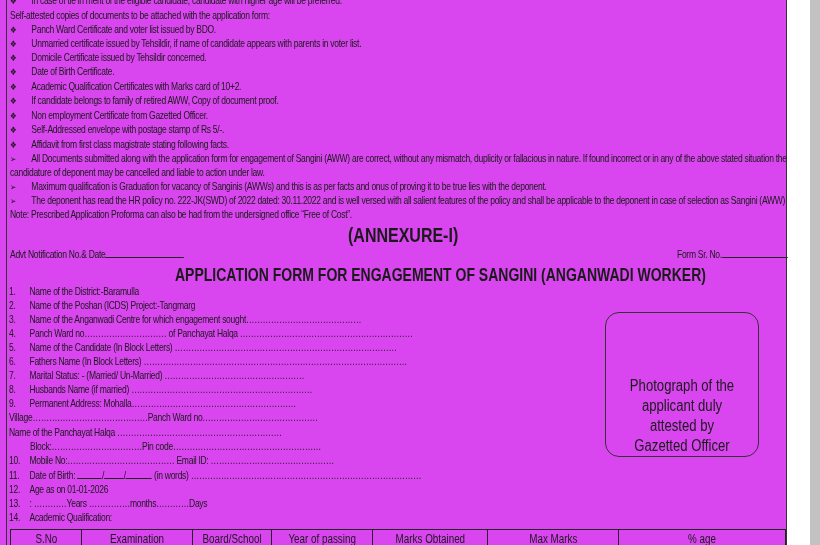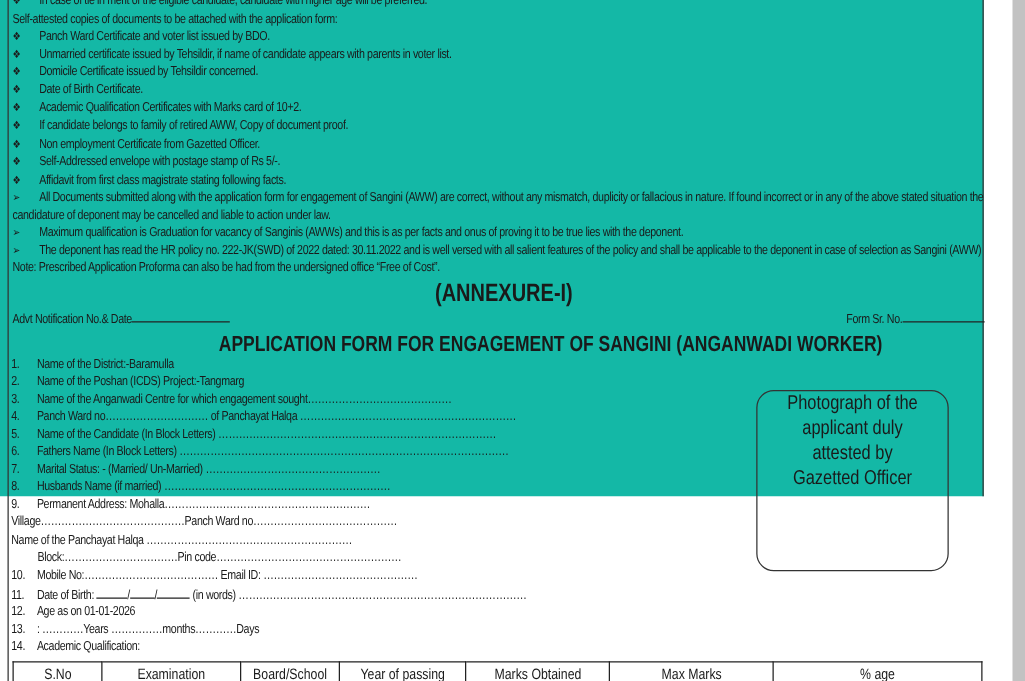--- a/index.html
+++ b/index.html
@@ -1,29 +1,29 @@
 <!DOCTYPE html>
 <html><head>
 <meta charset="utf-8">
 <style>
   html, body { margin:0; padding:0; }
   body { width:820px; height:545px; overflow:hidden; background:#ffffff; position:relative;
          font-family:"Liberation Sans", sans-serif; color:#1a1a1a; }
-  .page { position:absolute; left:0; top:0; width:786px; height:397px; background:#14b8a6;
+  .page { position:absolute; left:0; top:0; width:786px; height:545px; background:#d946ef;
           border-right:1.5px solid #333; }
   .leftline { position:absolute; left:6px; top:0; width:1px; height:545px; background:#333; }
   .gap { position:absolute; left:788px; top:0; width:22px; height:545px; background:#ffffff; }
   .scrollbar { position:absolute; left:810px; top:0; width:10px; height:545px; background:#c2c2c2; }
   .line { position:absolute; white-space:nowrap; font-size:10.4px; letter-spacing:-0.35px;
           transform-origin:left top; transform:scaleX(0.82); }
   .bullet { display:inline-block; width:26px; font-size:9px; }
   .num { display:inline-block; width:25px; }
   .h1 { position:absolute; font-weight:bold; white-space:nowrap; transform-origin:left top; }
   .photo { position:absolute; left:605px; top:312px; width:152px; height:143px;
-           border:1.4px solid #333; border-radius:14px; display:flex; align-items:flex-start;
+           border:1.4px solid #333; border-radius:14px; display:flex; align-items:flex-end;
            justify-content:center; text-align:center; }
   .photo span { font-size:16px; line-height:20px; transform:scaleX(0.82); display:block; width:185px; }
   table { position:absolute; left:10px; top:529px; width:776px; border-collapse:collapse; }
   td.h { border:1.6px solid #222; height:20px; font-size:12px; text-align:center; vertical-align:top;
          padding-top:2px; white-space:nowrap; }
   td.h span { display:inline-block; transform:scaleX(0.82); }
   .uline { display:inline-block; border-bottom:1px solid #222; height:9px; vertical-align:baseline; }
 </style>
 </head>
 <body>

